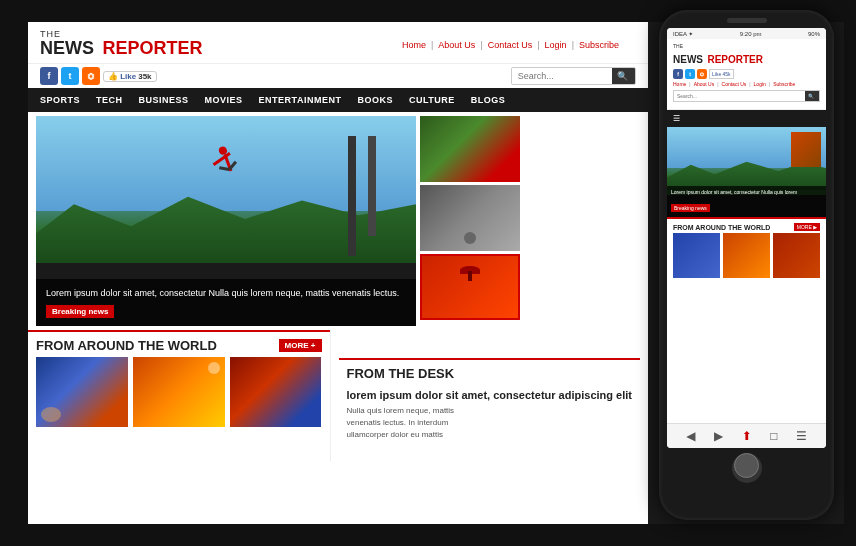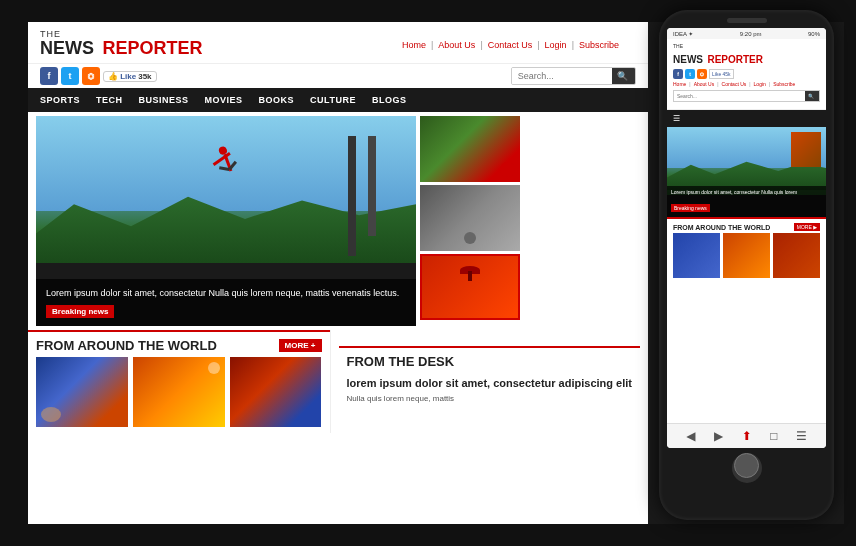--- a/index.html
+++ b/index.html
@@ -151,21 +151,21 @@
     .article-thumb {
       flex: 1; height: 70px; overflow: hidden;
     }
     .art1 { background: linear-gradient(135deg, #2244aa, #4466cc, #cc4400); }
     .art2 { background: linear-gradient(135deg, #cc4400, #ff8800, #ffaa00); }
     .art3 { background: linear-gradient(135deg, #aa2200, #cc4400, #2244aa); }
 
     
     .two-col { display: flex; gap: 0; }
     .col-left { flex: 1; border-right: 1px solid #eee; }
-    .col-right { flex: 1; padding: 16px 8px; }
+    .col-right { flex: 1; padding: 16px 8px; margin-top: 12px; }
 
     .from-desk-text { padding: 4px 8px; }
     .desk-title-main { font-size: 11px; font-weight: bold; color: #222; margin-bottom: 4px; }
     .desk-body { font-size: 8px; color: #555; line-height: 1.5; }
     .read-more-link { color: #cc0000; font-size: 8px; font-weight: bold; margin-top: 4px; display: inline-block; }
     .time-ago { color: #999; font-size: 8px; margin-left: 10px; }
 
     
     .phone-container {
       position: absolute;
@@ -360,20 +360,21 @@
       <input type="text" placeholder="Search..." style="">
       <button class="search-btn-header">🔍</button>
     </div>
   </div>
 
   <div class="nav-bar">
     <div class="nav-item">SPORTS</div>
     <div class="nav-item">TECH</div>
     <div class="nav-item">BUSINESS</div>
     <div class="nav-item">MOVIES</div>
+    <div class="nav-item">ENTERTAINMENT</div>
     <div class="nav-item">BOOKS</div>
     <div class="nav-item">CULTURE</div>
     <div class="nav-item">BLOGS</div>
   </div>
 
   <div class="main-content">
     <div class="hero-section">
       <div class="hero-img">
 
         <div style="position:absolute;top:0;left:0;right:0;height:45%;background:linear-gradient(180deg,#87ceeb,#5a9fd4);"></div>
@@ -445,20 +446,22 @@
       </div>
     </div>
 
     <div class="col-right">
       <div class="section-header">
         <span class="section-title">FROM THE DESK</span>
       </div>
       <div class="from-desk-text">
         <div class="desk-title-main">lorem ipsum dolor sit amet, consectetur adipiscing elit</div>
         <div class="desk-body">Nulla quis lorem neque, mattis</div>
+        <div class="desk-body">venenatis lectus. In interdum</div>
+        <div class="desk-body">ullamcorper dolor eu mattis</div>
       </div>
     </div>
   </div>
 
 </div>
 
 <div class="phone-container">
   <div class="phone-outer">
     <div class="phone-speaker"></div>
 

